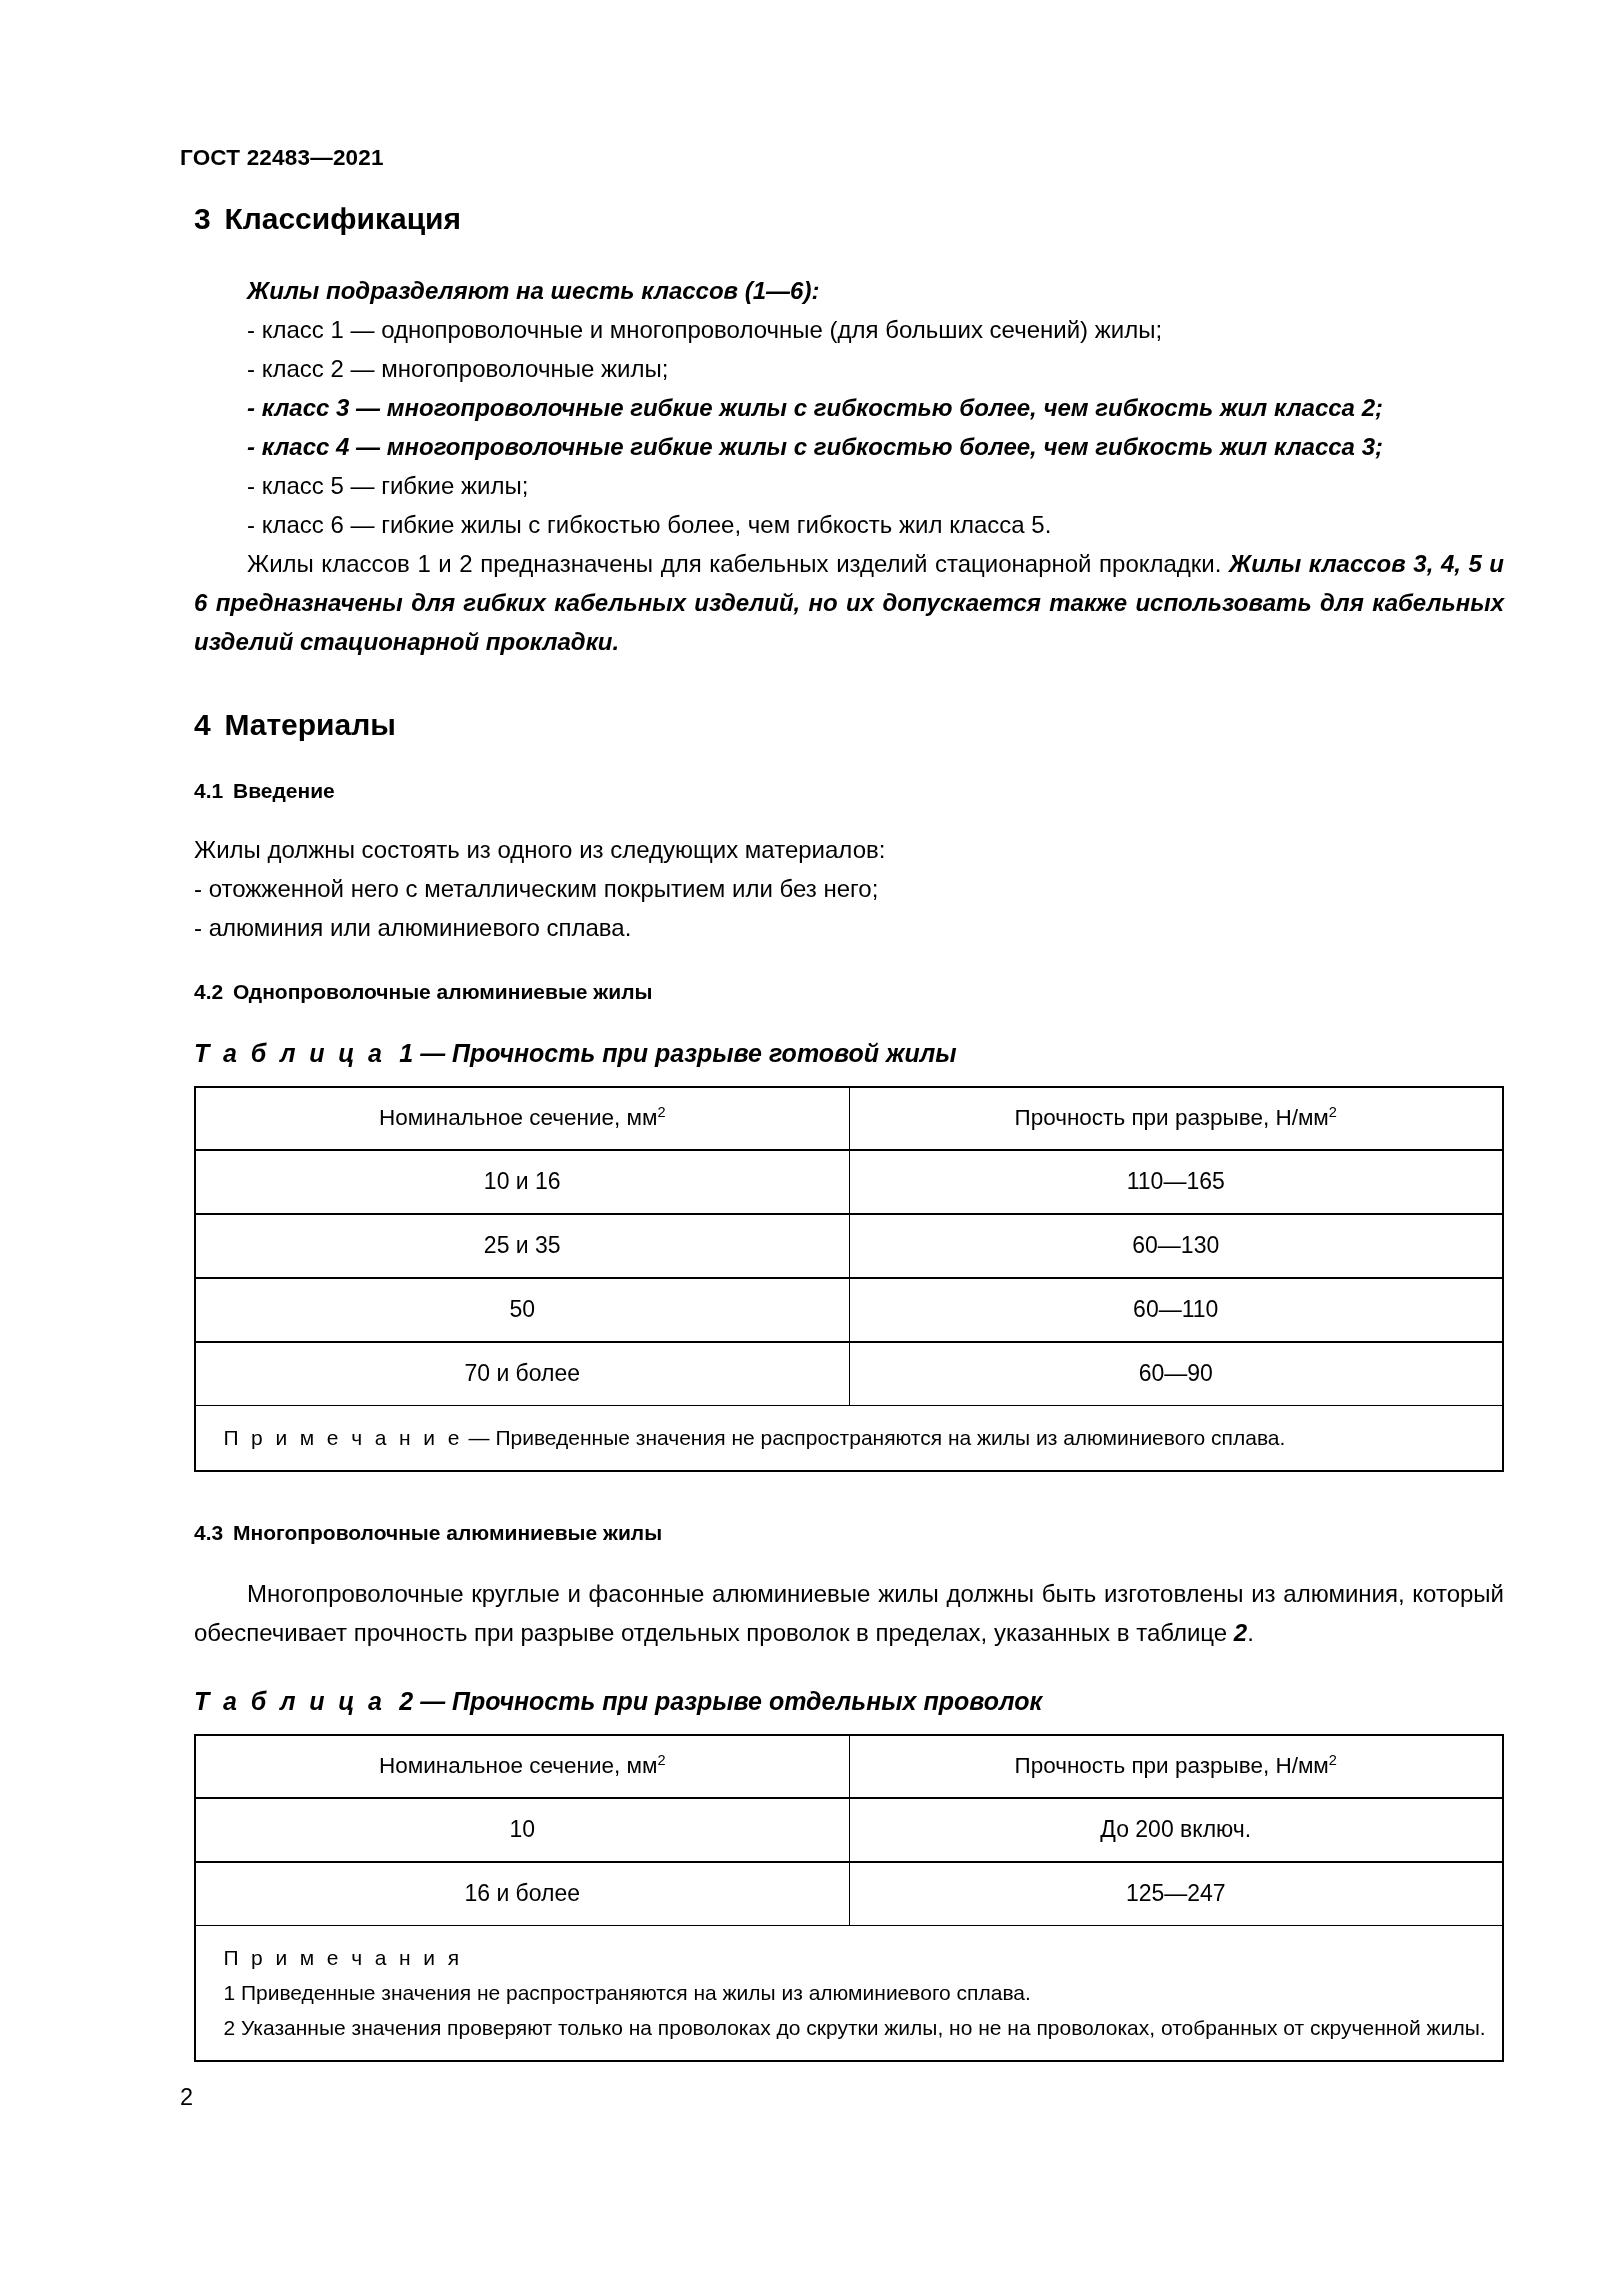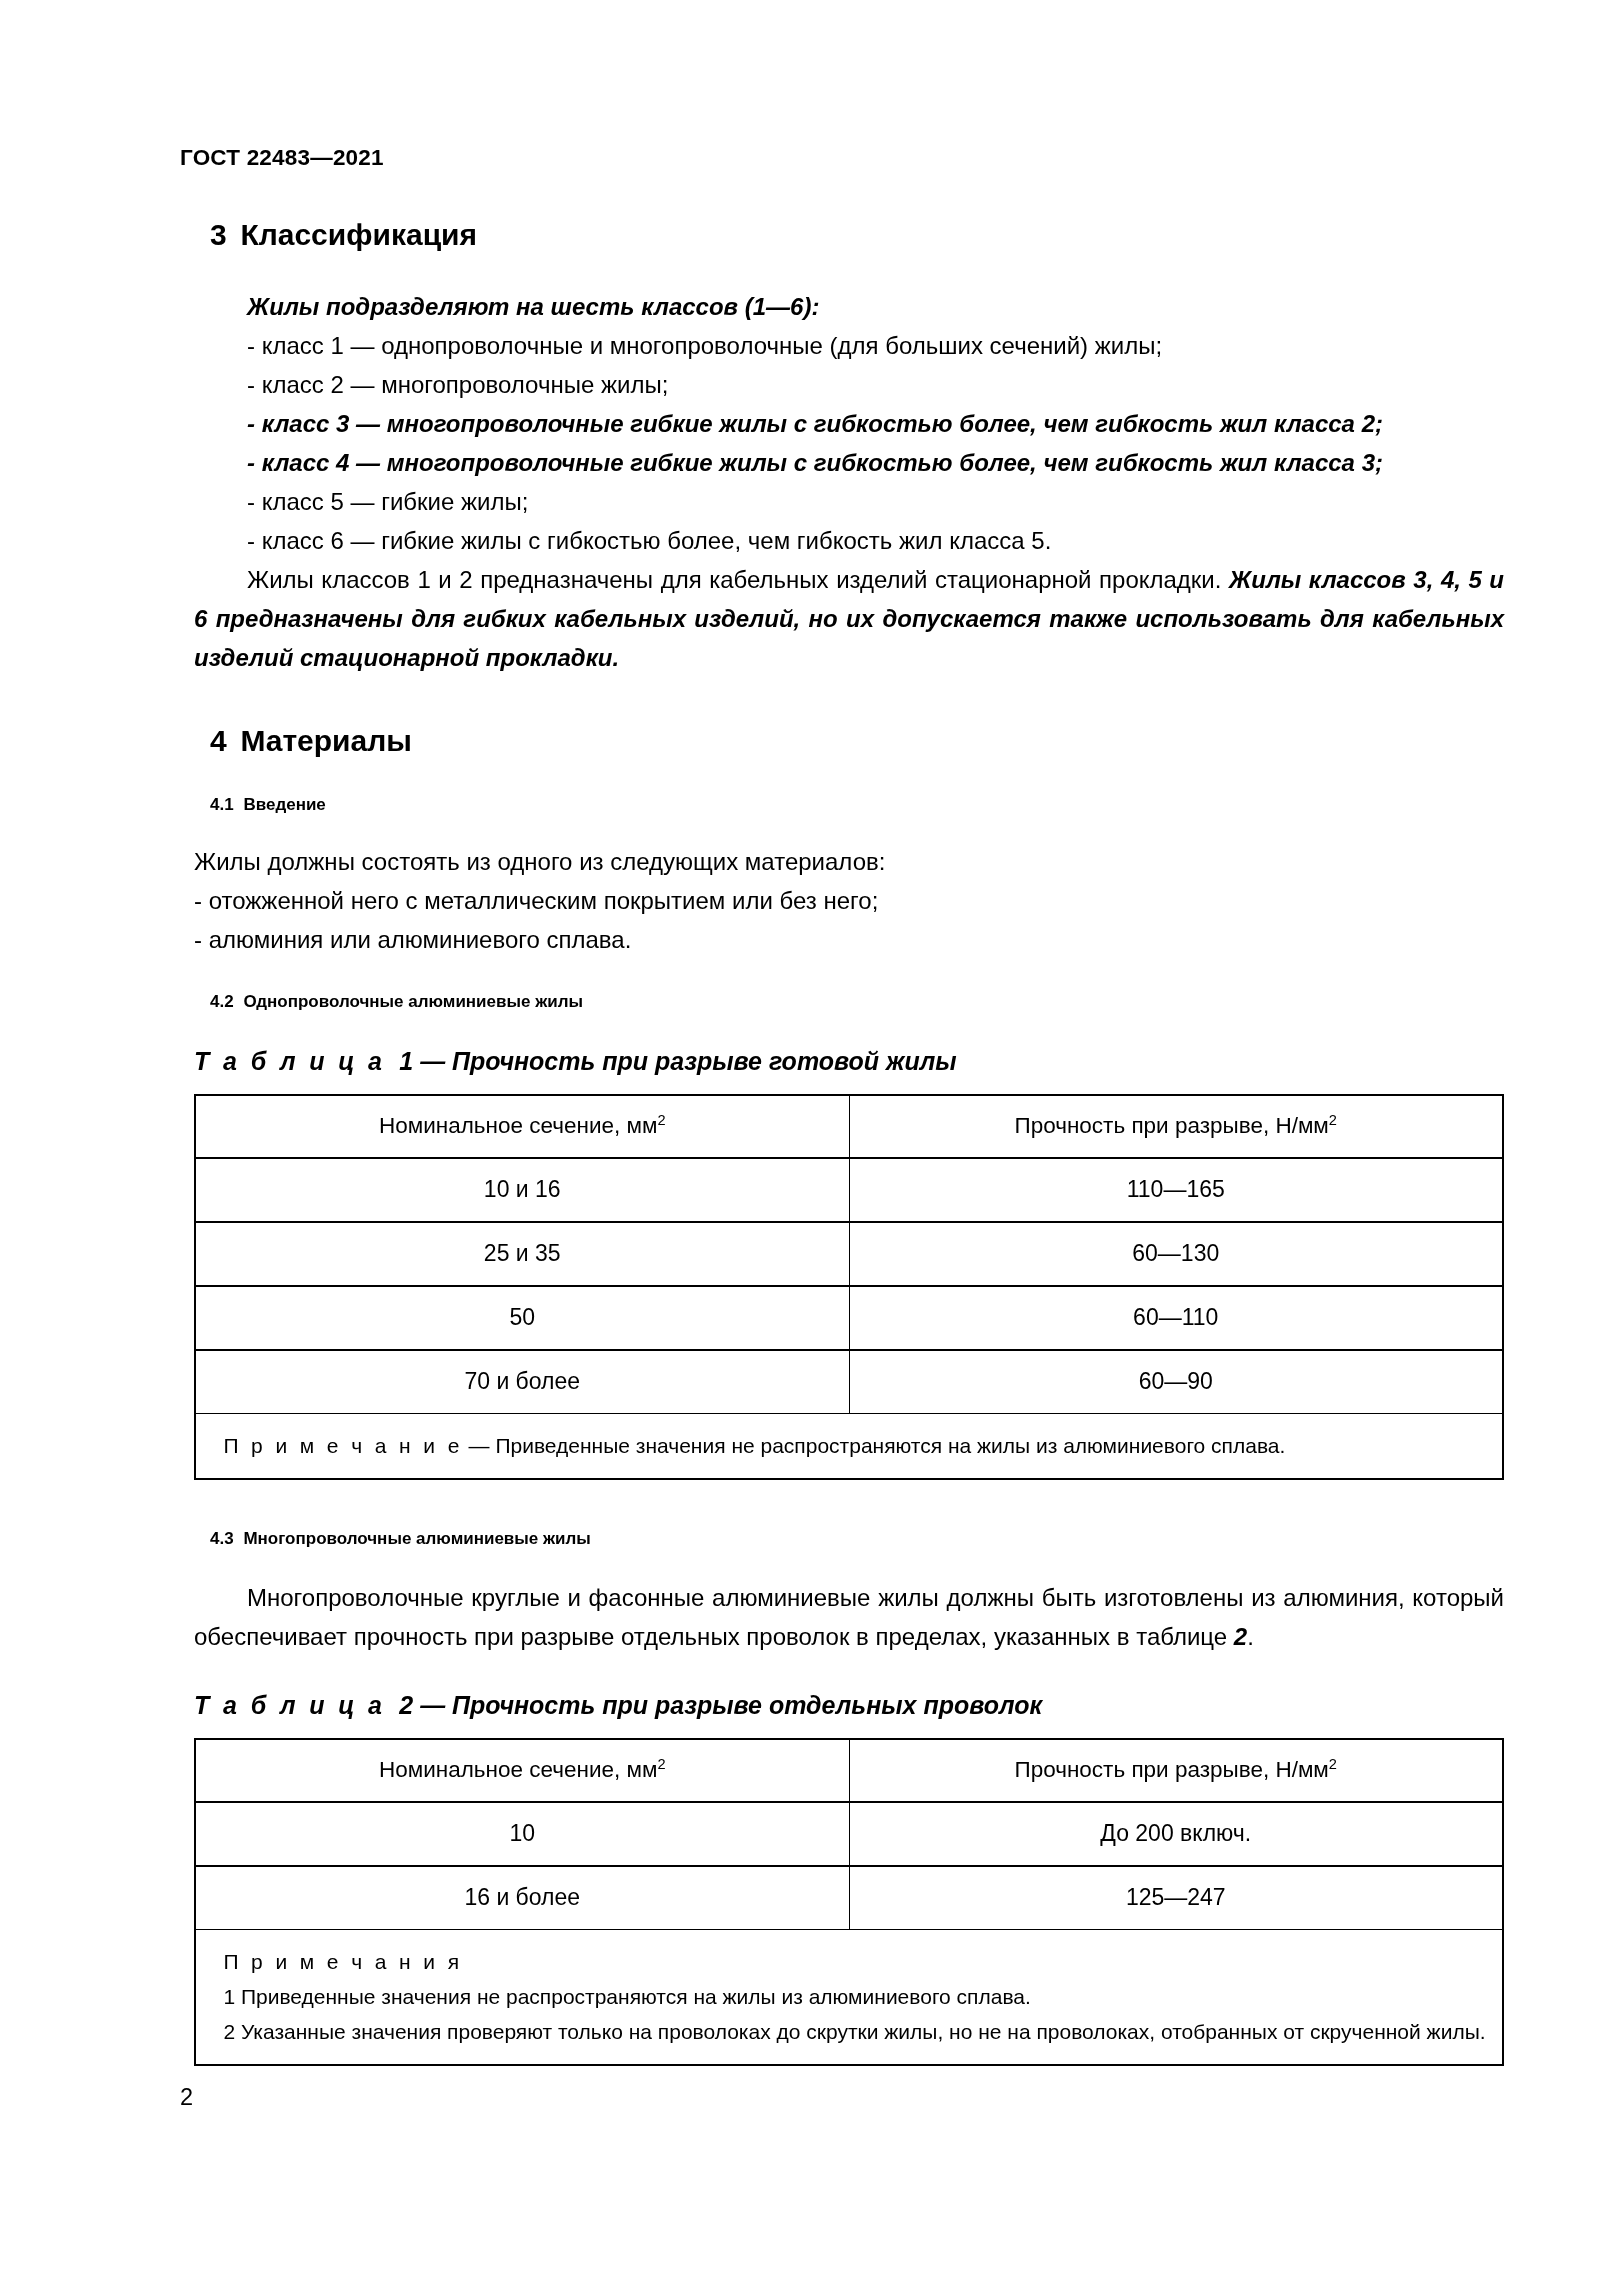--- a/index.html
+++ b/index.html
@@ -30,28 +30,28 @@
     top: 145px;
     font-size: 22.5px;
     font-weight: bold;
     letter-spacing: 0.2px;
   }
 
   
   .h1 {
     font-size: 30px;
     font-weight: bold;
-    margin: 16px;
+    margin: 0;
     padding: 0;
   }
   .h1 .num { margin-right: 13.7px; }
   .h2 {
-    font-size: 17px;
-    font-weight: bold;
-    margin: 16px;
+    font-size: 21px;
+    font-weight: bold;
+    margin: 0;
     padding: 0;
   }
   .h2 .num { margin-right: 9.8px; }
 
   
   p.body {
     font-size: 24px;
     line-height: 39px;
     margin: 0;
     text-align: justify;

